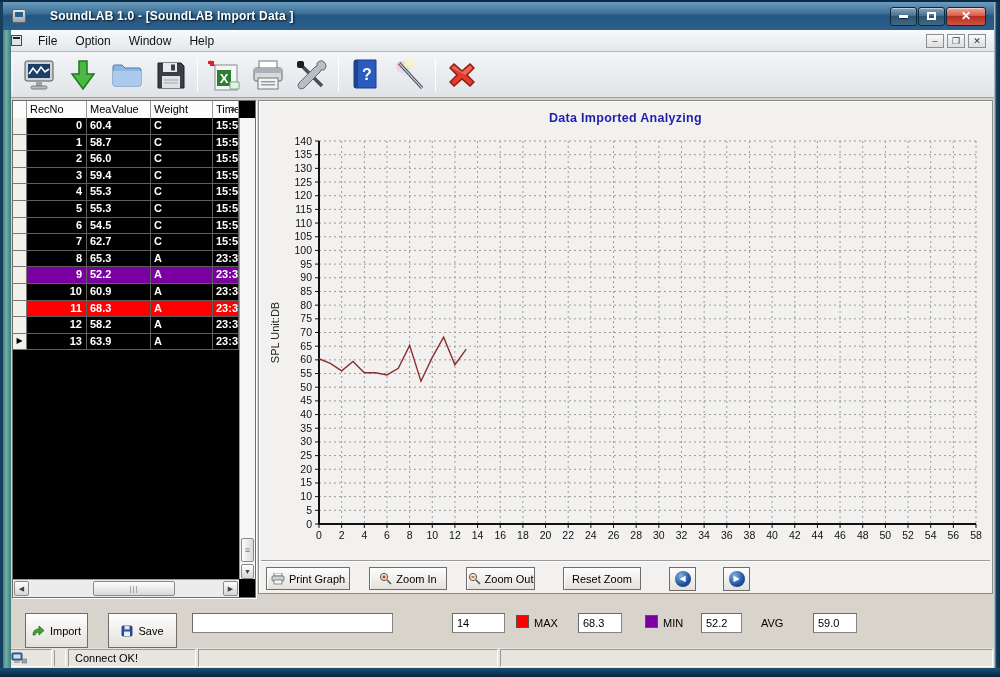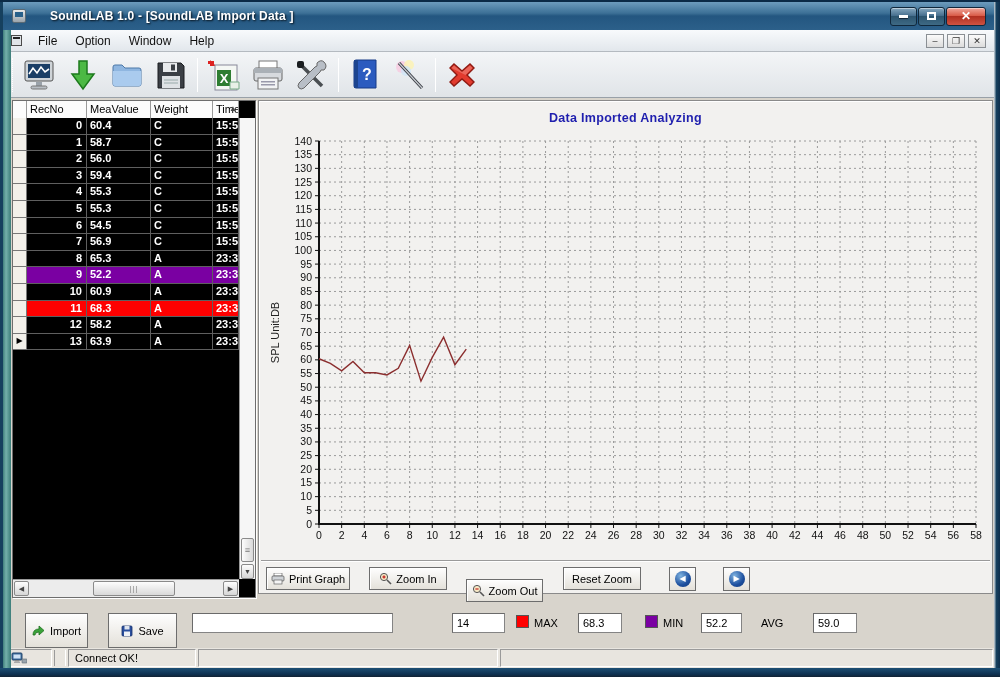--- a/index.html
+++ b/index.html
@@ -290,21 +290,21 @@
         <div class="t-row">
           <div class="t-rowhdr"></div>
           <div class="t-cell c-rec" style="background: rgb(0, 0, 0);">6</div>
           <div class="t-cell c-val" style="background: rgb(0, 0, 0);">54.5</div>
           <div class="t-cell c-wt" style="background: rgb(0, 0, 0);">C</div>
           <div class="t-cell c-time" style="background: rgb(0, 0, 0);">15:54</div>
         </div>
         <div class="t-row">
           <div class="t-rowhdr"></div>
           <div class="t-cell c-rec" style="background: rgb(0, 0, 0);">7</div>
-          <div class="t-cell c-val" style="background: rgb(0, 0, 0);">56.9</div>
+          <div class="t-cell c-val" style="background: rgb(0, 0, 0);">62.7</div>
           <div class="t-cell c-wt" style="background: rgb(0, 0, 0);">C</div>
           <div class="t-cell c-time" style="background: rgb(0, 0, 0);">15:54</div>
         </div>
         <div class="t-row">
           <div class="t-rowhdr"></div>
           <div class="t-cell c-rec" style="background: rgb(0, 0, 0);">8</div>
           <div class="t-cell c-val" style="background: rgb(0, 0, 0);">65.3</div>
           <div class="t-cell c-wt" style="background: rgb(0, 0, 0);">A</div>
           <div class="t-cell c-time" style="background: rgb(0, 0, 0);">23:30</div>
         </div>
@@ -548,21 +548,21 @@
     </div>
     <div class="gbtn" style="left:110px; width:78px;">
       <svg width="13" height="13" viewBox="0 0 13 13">
         <circle cx="5" cy="5" r="3.6" fill="#f7e9c6" stroke="#555"></circle>
         <line x1="8" y1="8" x2="12" y2="12" stroke="#555" stroke-width="1.6"></line>
         <line x1="3.4" y1="5" x2="6.6" y2="5" stroke="#b00" stroke-width="1"></line>
         <line x1="5" y1="3.4" x2="5" y2="6.6" stroke="#b00" stroke-width="1"></line>
       </svg>
       <span>Zoom In</span>
     </div>
-    <div class="gbtn" style="left:207px; width:77px;margin-top:12px;">
+    <div class="gbtn" style="left:207px; width:69px;">
       <svg width="13" height="13" viewBox="0 0 13 13">
         <circle cx="5" cy="5" r="3.6" fill="#f7e9c6" stroke="#555"></circle>
         <line x1="8" y1="8" x2="12" y2="12" stroke="#555" stroke-width="1.6"></line>
         <line x1="3.4" y1="5" x2="6.6" y2="5" stroke="#b00" stroke-width="1"></line>
       </svg>
       <span>Zoom Out</span>
     </div>
     <div class="gbtn" style="left:304px; width:78px;">
       <span>Reset Zoom</span>
     </div>

